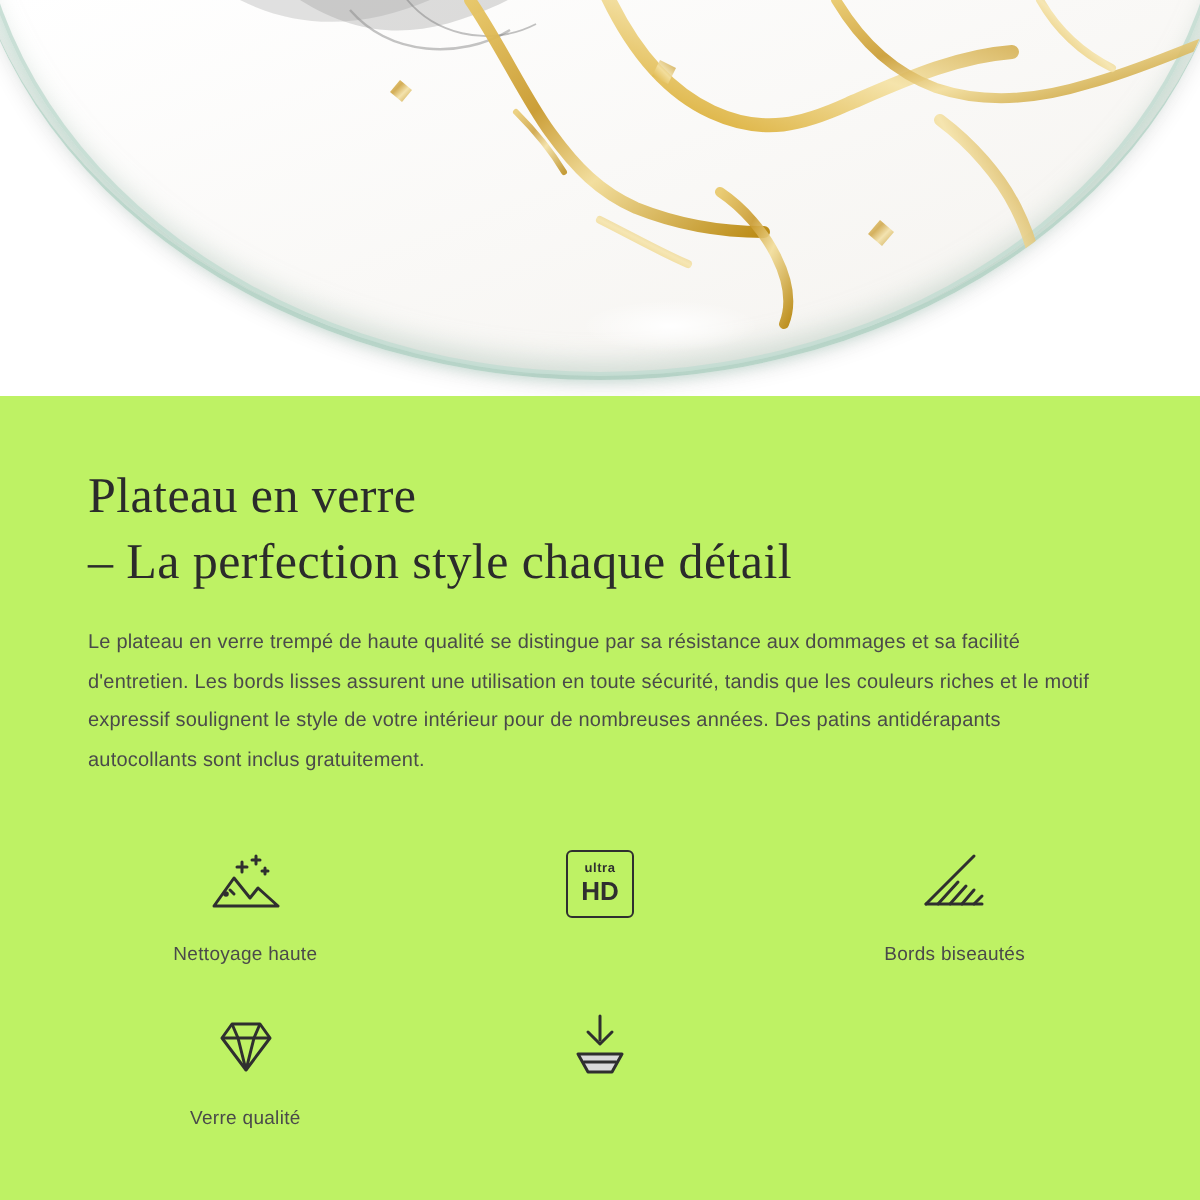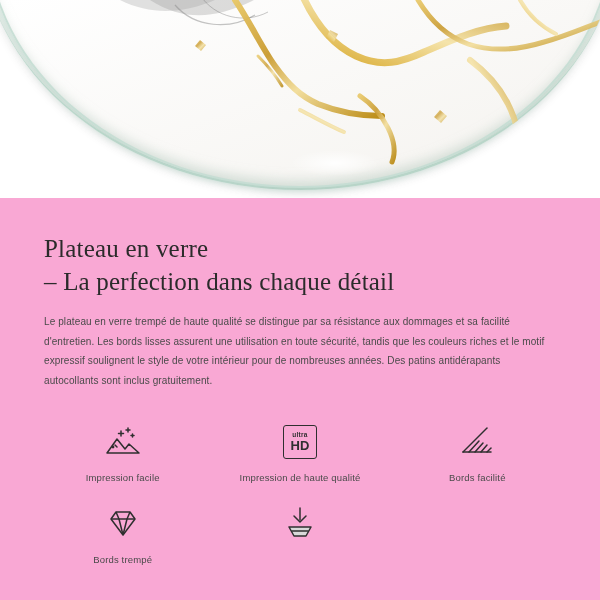--- a/index.html
+++ b/index.html
@@ -10,21 +10,21 @@
     background: #ffffff;
     font-family: "Liberation Sans", sans-serif;
     color: #3a3a3a;
     overflow: hidden;
   }
 
   .page {
     position: relative;
     width: 600px;
     height: 600px;
-    background: #f9a8d4;
+    background: #bef264;
   }
 
   
   .hero {
     position: relative;
     width: 600px;
     height: 198px;
     overflow: hidden;
     background: #ffffff;
   }
@@ -199,81 +199,80 @@
         </g>
       </svg>
     </div>
 
     <div class="hero-shine"></div>
   </div>
 
   <div class="content">
     <h1 class="title">
       <span>Plateau en verre</span>
-      <span class="line2">– La perfection dans chaque détail</span>
+      <span class="line2">– La perfection style chaque détail</span>
     </h1>
     <p class="body">Le plateau en verre trempé de haute qualité se distingue par sa résistance aux dommages et sa facilité d'entretien. Les bords lisses assurent une utilisation en toute sécurité, tandis que les couleurs riches et le motif expressif soulignent le style de votre intérieur pour de nombreuses années. Des patins antidérapants autocollants sont inclus gratuitement.</p>
   </div>
 
   <div class="features">
 
     <div class="feature">
       <div class="ic">
         <svg width="44" height="38" viewBox="0 0 44 38" xmlns="http://www.w3.org/2000/svg">
           <g fill="none" stroke="#2f2f2f" stroke-width="1.5" stroke-linejoin="round" stroke-linecap="round">
             <path d="M6 30 L16 16 L24 26 L28 21 L38 30 Z"></path>
             <path d="M14 22 l2 2"></path>
             <path d="M20 13 l0 -5 M17.5 10.5 l5 0"></path>
             <path d="M27 9 l0 -4 M25 7 l4 0"></path>
             <path d="M31.5 14 l0 -3 M30 12.5 l3 0"></path>
           </g>
           <circle cx="12" cy="24" r="1.4" fill="#2f2f2f"></circle>
         </svg>
       </div>
-      <div class="cap">Impression facile</div>
+      <div class="cap">Nettoyage haute</div>
     </div>
 
     <div class="feature">
       <div class="ic">
         <div class="ultrahd-box">
           <span class="u">ultra</span>
           <span class="hd">HD</span>
         </div>
       </div>
-      <div class="cap">Impression de haute qualité</div>
     </div>
 
     <div class="feature">
       <div class="ic">
         <svg width="40" height="36" viewBox="0 0 40 36" xmlns="http://www.w3.org/2000/svg">
           <g fill="none" stroke="#2f2f2f" stroke-width="1.5" stroke-linecap="round">
             <path d="M6 28 L30 4"></path>
             <path d="M6 28 L34 28"></path>
             <path d="M12 28 L22 17"></path>
             <path d="M18 28 L26 19"></path>
             <path d="M24 28 L30 21"></path>
             <path d="M30 28 L34 24"></path>
           </g>
         </svg>
       </div>
-      <div class="cap">Bords facilité</div>
+      <div class="cap">Bords biseautés</div>
     </div>
 
     <div class="feature">
       <div class="ic">
         <svg width="42" height="34" viewBox="0 0 42 34" xmlns="http://www.w3.org/2000/svg">
           <g fill="none" stroke="#2f2f2f" stroke-width="1.5" stroke-linejoin="round">
             <path d="M9 12 L14 5 L28 5 L33 12 L21 28 Z"></path>
             <path d="M9 12 L33 12"></path>
             <path d="M14 5 L17 12 L21 28"></path>
             <path d="M28 5 L25 12 L21 28"></path>
           </g>
         </svg>
       </div>
-      <div class="cap">Bords trempé</div>
+      <div class="cap">Verre qualité</div>
     </div>
 
     <div class="feature">
       <div class="ic">
         <svg width="42" height="38" viewBox="0 0 42 38" xmlns="http://www.w3.org/2000/svg">
           <g fill="none" stroke="#2f2f2f" stroke-width="1.5" stroke-linejoin="round" stroke-linecap="round">
             <path d="M21 3 L21 15"></path>
             <path d="M15 11 L21 17 L27 11"></path>
             <path d="M10 22 L32 22 L27 31 L15 31 Z" fill="#d9d9d9"></path>
             <path d="M13 26 L29 26"></path>

